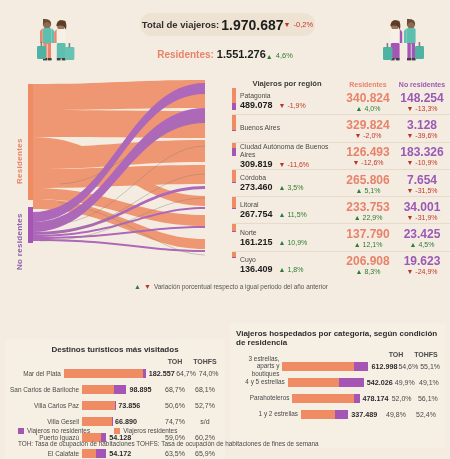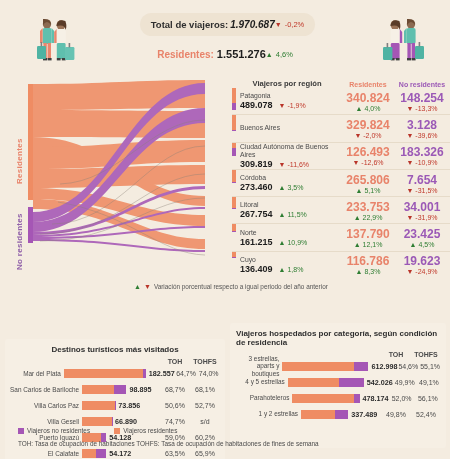--- a/index.html
+++ b/index.html
@@ -13,30 +13,30 @@
   .root{position:relative;width:450px;height:459px;}
 
   
   .header{position:absolute;left:0;top:0;width:450px;height:72px;}
   .total-pill{
     position:absolute;left:140px;top:13px;width:175px;height:23px;
     background:#eee3d2;border-radius:12px;
     display:flex;align-items:center;justify-content:center;
   }
   .total-pill .lbl{font-size:9.5px;font-weight:bold;color:#2f2f2f;white-space:nowrap;}
-  .total-pill .num{font-size:10px;font-weight:bold;color:#1d1d1d;margin-left:2px;font-style:italic;}
+  .total-pill .num{font-size:14px;font-weight:bold;color:#1d1d1d;margin-left:2px;}
   .delta{font-size:7.5px;margin-left:3px;white-space:nowrap;}
   .dn{color:#c0392b;}
   .up{color:#2e7d32;}
   .tri{font-size:7px;letter-spacing:0;}
   .tri.dn{color:#b9352a;}
   .tri.up{color:#2e7d32;}
 
   .res-line{position:absolute;left:0;top:48px;width:450px;display:flex;align-items:center;justify-content:center;gap:16px;}
-  .res-line .seg{display:flex;align-items:center;white-space:nowrap;}
+  .res-line .seg{display:flex;align-items:flex-end;white-space:nowrap;}
   .res-line .k-res{font-size:10px;font-weight:bold;color:#e8836a;}
   .res-line .k-nores{font-size:10px;font-weight:bold;color:#9b59b6;}
   .res-line .v{font-size:11px;font-weight:bold;color:#1d1d1d;margin-left:3px;}
 
   
   .people{position:absolute;top:16px;width:60px;height:54px;}
   .people.left{left:30px;}
   .people.right{left:375px;}
 
   
@@ -344,21 +344,21 @@
             <div class="nnores" style="height:0.9px"></div>
           </div>
           <div class="rmain">
             <div class="rname">Cuyo</div>
             <div class="rvalrow">
               <span class="rval">136.409</span>
               <span class="rsubdelta up"><span class="tri up">▲</span> 1,8%</span>
             </div>
           </div>
           <div class="rsub">
-            <span class="rsubval res">116.786</span>
+            <span class="rsubval res">206.908</span>
             <span class="rsubdelta up"><span class="tri up">▲</span> 8,3%</span>
           </div>
           <div class="rsub nr">
             <span class="rsubval nores">19.623</span>
             <span class="rsubdelta dn"><span class="tri dn">▼</span> -24,9%</span>
           </div>
         </div>
       </div>
   </div>
 

